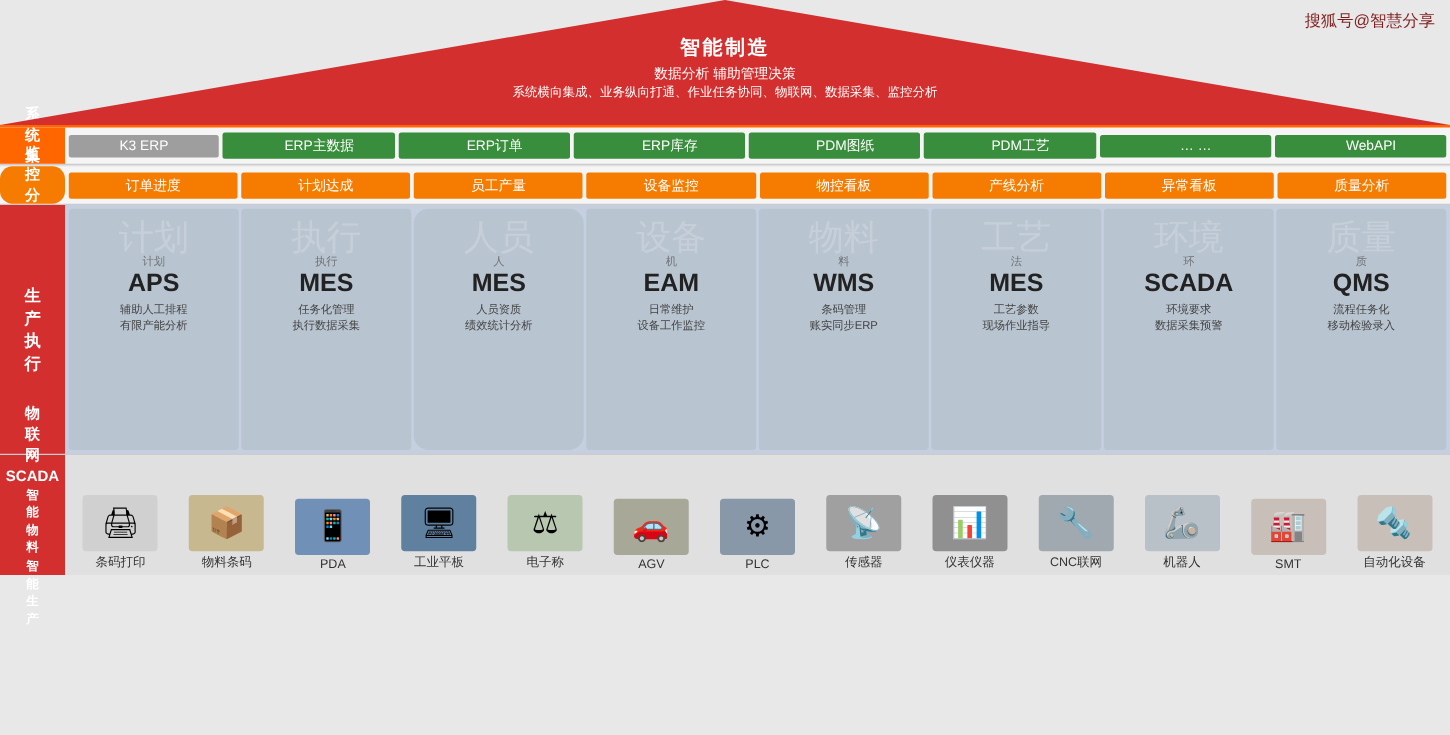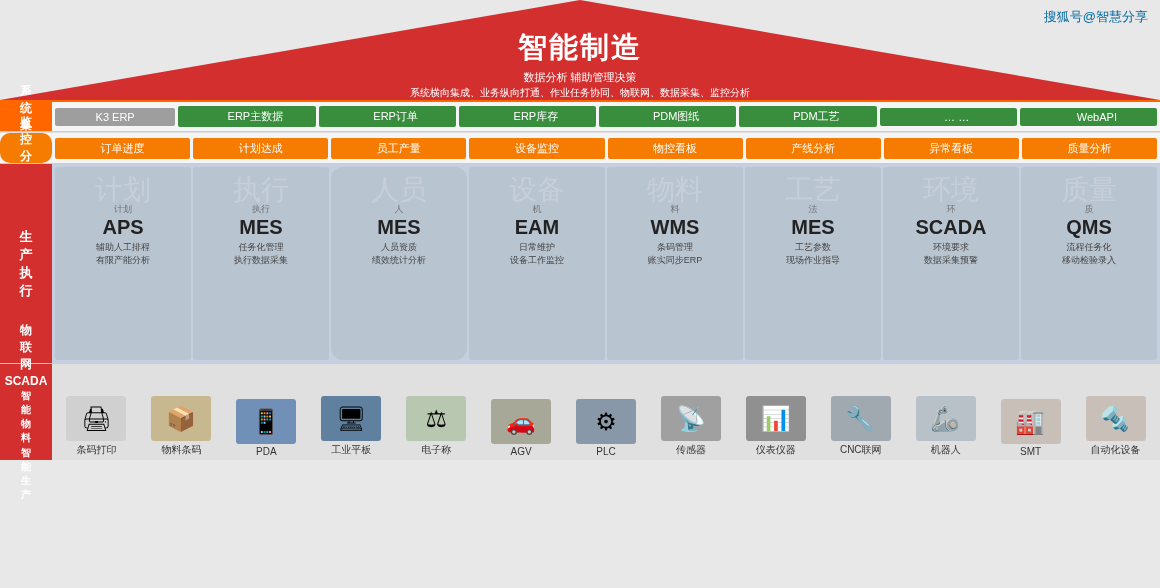--- a/index.html
+++ b/index.html
@@ -11,21 +11,21 @@
       overflow: hidden;
       position: relative;
     }
 
     
     .watermark {
       position: absolute;
       top: 8px;
       right: 12px;
       font-size: 13px;
-      color: #0369a1;
+      color: #7f1d1d;
       z-index: 100;
       margin-left: 24px;
     }
 
     
     .main-container {
       position: relative;
       width: 1160px;
       height: 588px;
       background: #e8e8e8;
@@ -56,21 +56,21 @@
       position: absolute;
       top: 28px;
       left: 0;
       right: 0;
       text-align: center;
       color: white;
       z-index: 2;
     }
 
     .roof-title {
-      font-size: 29px;
+      font-size: 16px;
       font-weight: bold;
       letter-spacing: 2px;
     }
 
     .roof-subtitle {
       font-size: 11px;
       margin-top: 2px;
     }
 
     .roof-desc {

